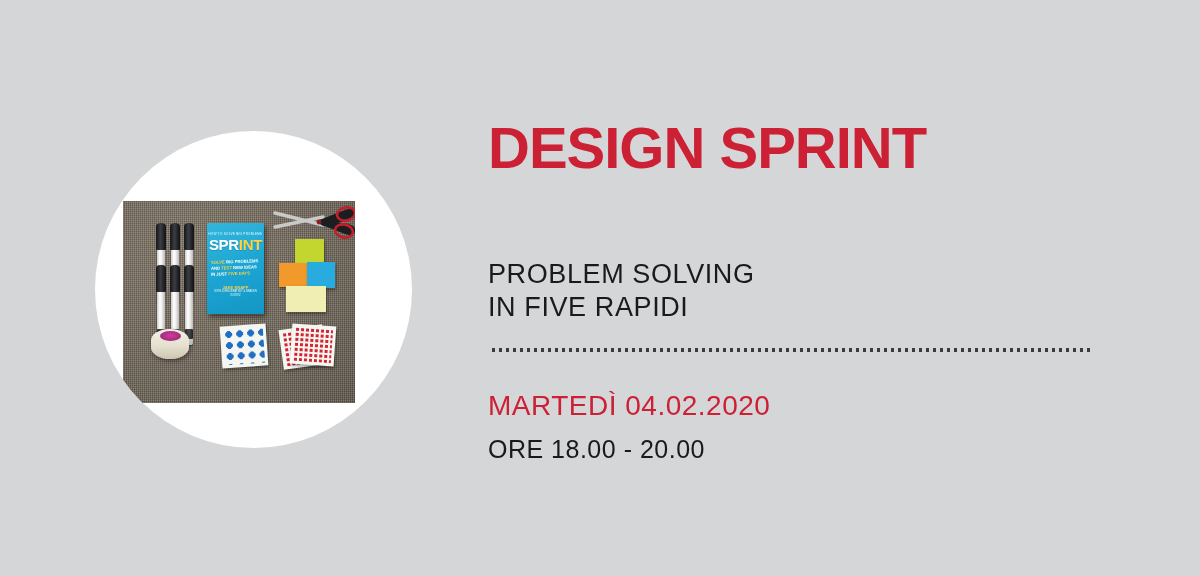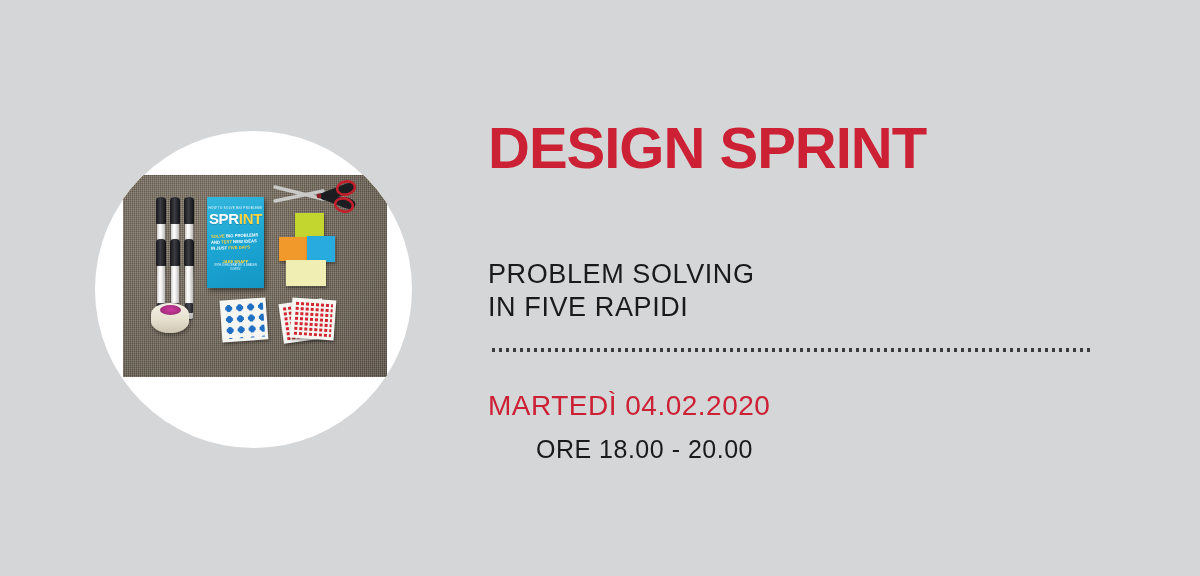--- a/index.html
+++ b/index.html
@@ -23,22 +23,22 @@
     width: 317px;
     height: 317px;
     border-radius: 50%;
     background: #ffffff;
     overflow: hidden;
   }
 
   #photo-frame {
     position: absolute;
     left: 28px;
-    top: 44px;
-    width: 264px;
+    top: 70px;
+    width: 232px;
     height: 202px;
     overflow: hidden;
     background: #a16207;
   }
 
   
   .burlap {
     position: absolute;
     inset: 0;
     background-color: #756b5d;
@@ -229,21 +229,20 @@
 
   #time {
     position: absolute;
     top: 434px; left: 0;
     font-size: 25px;
     font-weight: 300;
     letter-spacing: .5px;
     line-height: 30px;
     color: #1a1a1a;
     white-space: nowrap;
-    margin-left: 48px;
   }
 </style>
 </head>
 <body>
 
 <div id="photo-badge">
   <div id="photo-frame">
     <div class="burlap"></div>
 
     <div class="marker" style="left:34px; top:22px;"></div>

